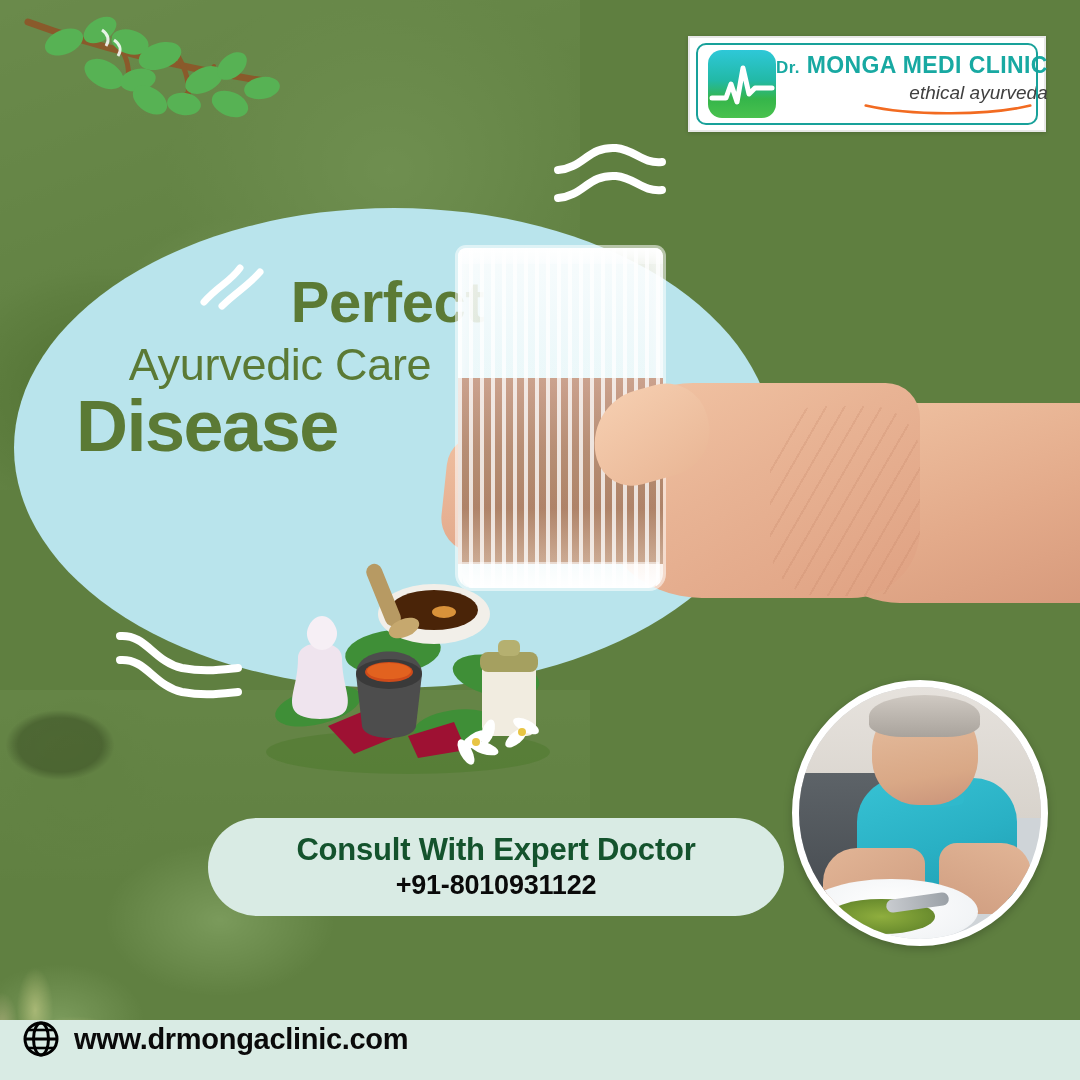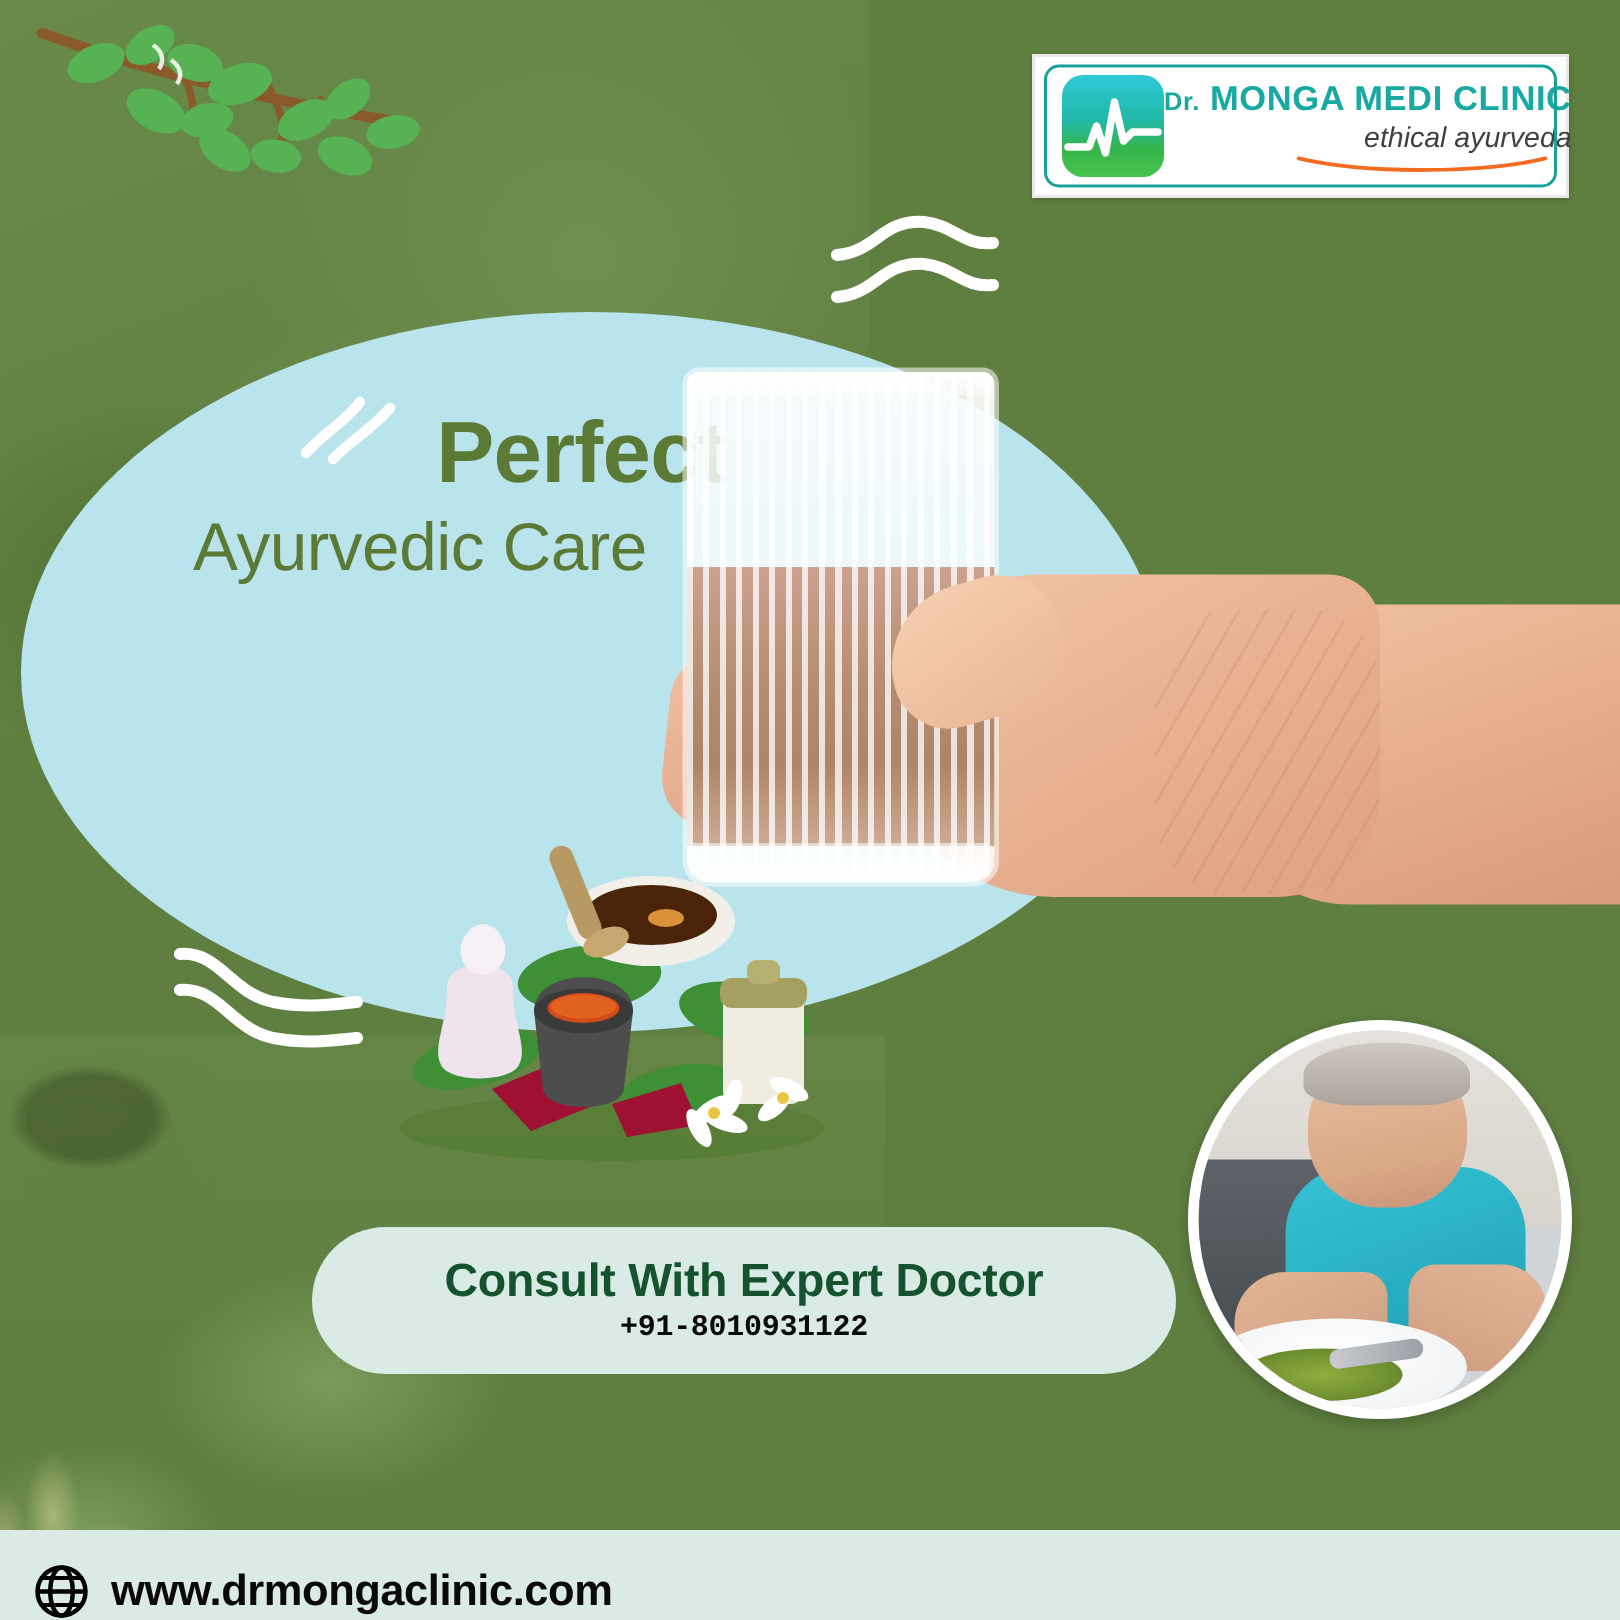--- a/index.html
+++ b/index.html
@@ -133,25 +133,25 @@
     background:linear-gradient(180deg,#2ec8d8 0%,#22b9a6 45%,#35b54a 72%,#49c24e 100%);}
   .logo-text{margin-left:0;display:flex;flex-direction:column;justify-content:center;}
   .logo-title{font-size:23px;font-weight:800;color:#18a9a2;letter-spacing:.4px;line-height:1;white-space:nowrap;}
   .logo-title .dr{font-size:17px;}
   .logo-tag{font-size:19px;color:#404040;line-height:1;margin-top:6px;text-align:right;font-style:italic;white-space:nowrap;}
 
   
   .cta{position:absolute;left:208px;top:818px;width:576px;height:98px;background:#d9ebe4;
     border-radius:49px;display:flex;flex-direction:column;align-items:center;justify-content:center;}
   .cta-1{font-size:31px;font-weight:700;color:#14532d;letter-spacing:-.2px;line-height:1.1;}
-  .cta-2{font-size:20px;font-weight:800;color:#0a0a0a;letter-spacing:-.2px;line-height:1.1;margin-top:4px;font-family:Liberation Mono, monospace;}
+  .cta-2{font-size:27px;font-weight:800;color:#0a0a0a;letter-spacing:-.2px;line-height:1.1;margin-top:4px;}
 
   
   .footer{position:absolute;left:0;bottom:0;width:1080px;height:60px;background:#d9ebe4;
-    display:flex;align-items:flex-end;}
+    display:flex;align-items:flex-start;}
   .f-item{display:flex;align-items:center;}
   .f-web{margin-left:22px;}
   .f-loc{margin-left:150px;}
   .f-text{font-size:29px;font-weight:700;color:#0a0a0a;margin-left:14px;letter-spacing:-.3px;white-space:nowrap;}
 </style>
 </head>
 <body>
 
 <div class="poster">
 
@@ -196,20 +196,21 @@
   </svg>
 
   <svg class="sq" style="left:112px;top:618px;width:134px;height:92px" viewBox="0 0 134 92">
     <path d="M8 18 C34 16 42 44 70 50 C92 54 106 52 126 50" stroke="#ffffff" stroke-width="8" fill="none" stroke-linecap="round"></path>
     <path d="M8 42 C34 40 42 68 70 74 C92 78 106 76 126 74" stroke="#ffffff" stroke-width="8" fill="none" stroke-linecap="round"></path>
   </svg>
 
   <div class="headline">
     <div class="hl-1">Perfect</div>
     <div class="hl-2">Ayurvedic Care</div>
+    <div class="hl-4">Disease</div>
   </div>
 
   <div class="hand-wrap">
     <div class="forearm"></div>
     <div class="palm"></div>
     <div class="knuckles"></div>
     <div class="finger-l"></div>
     <div class="glass">
       <div class="tea"></div>
       <div class="ribs"></div>

